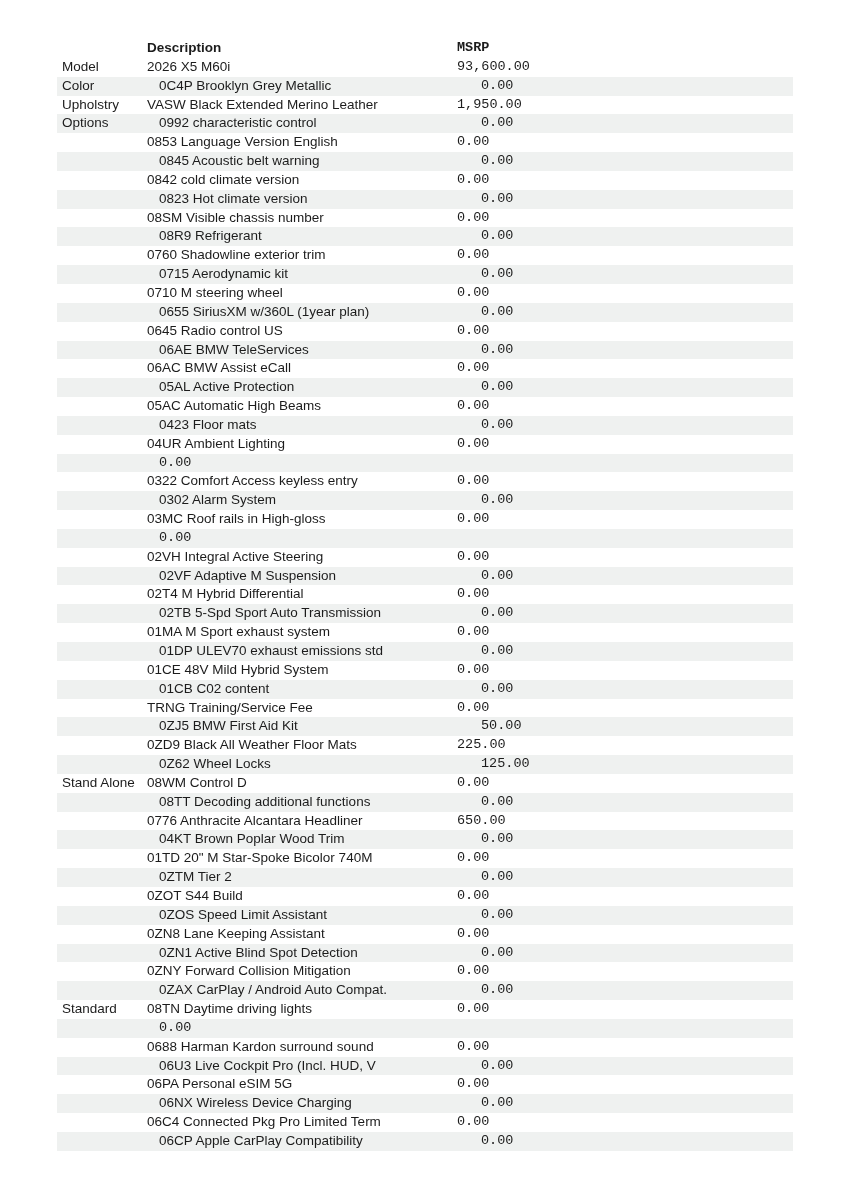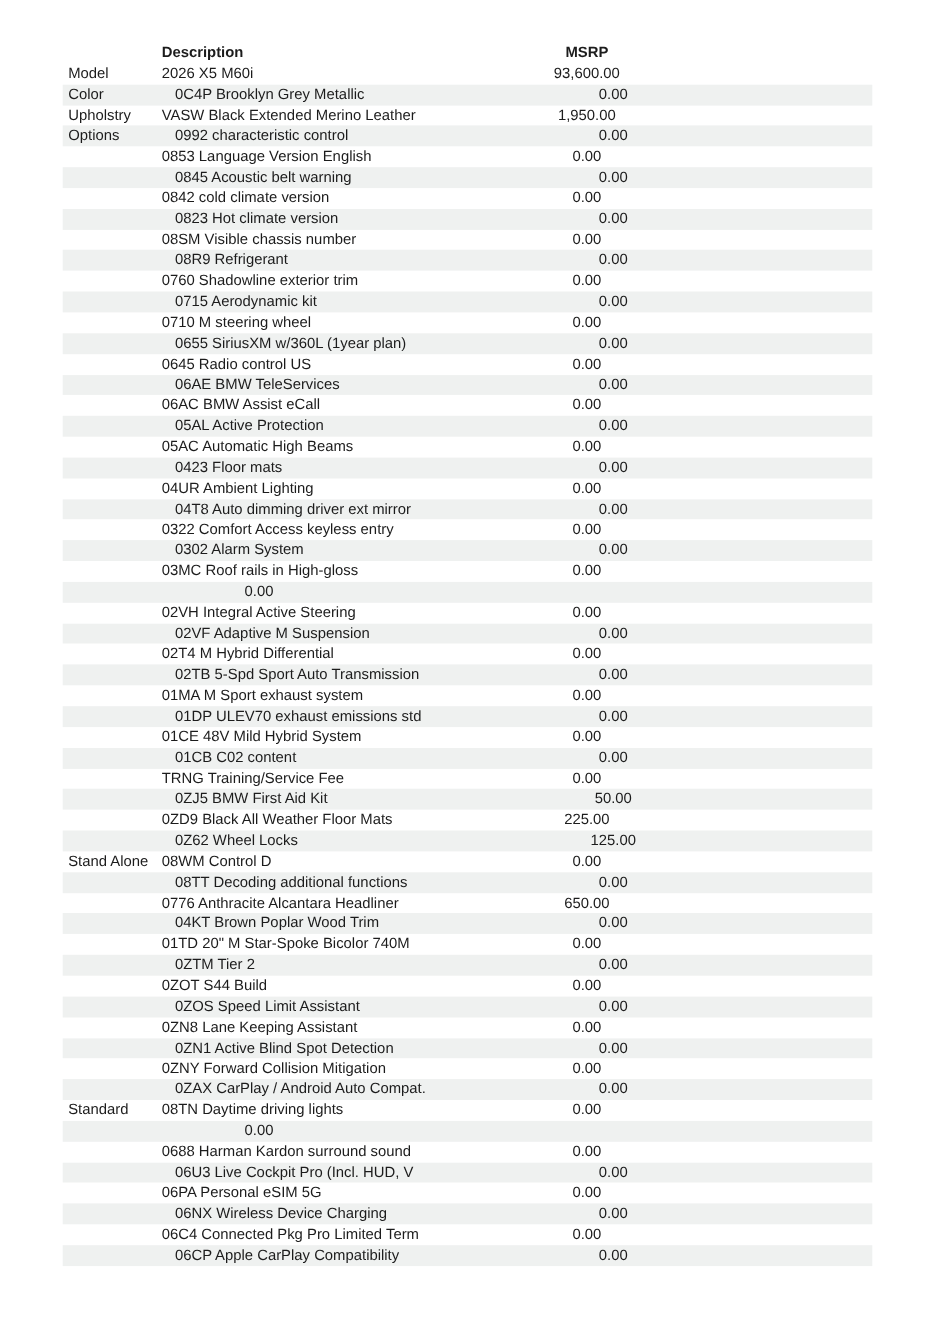--- a/index.html
+++ b/index.html
@@ -44,22 +44,23 @@
   }
   .cat {
     width: 90px;
     padding-left: 5px;
   }
   .desc {
     width: 310px;
   }
   .msrp {
     width: 153px;
-    text-align: center;
+    text-align: left;
     margin-right: 108px;
+    font-family: Liberation Mono, monospace;
   }
   .header-row .desc,
   .header-row .msrp {
     font-weight: bold;
   }
 </style>
 </head>
 <body>
 
 <div class="page">
@@ -170,21 +171,20 @@
           <div class="cell desc">0423 Floor mats</div>
           <div class="cell msrp">0.00</div>
         </div>
         <div class="row">
           <div class="cell cat"></div>
           <div class="cell desc">04UR Ambient Lighting</div>
           <div class="cell msrp">0.00</div>
         </div>
         <div class="row striped">
           <div class="cell cat"></div>
-          <div class="cell desc">04T8 Auto dimming driver ext mirror</div>
           <div class="cell msrp">0.00</div>
         </div>
         <div class="row">
           <div class="cell cat"></div>
           <div class="cell desc">0322 Comfort Access keyless entry</div>
           <div class="cell msrp">0.00</div>
         </div>
         <div class="row striped">
           <div class="cell cat"></div>
           <div class="cell desc">0302 Alarm System</div>

